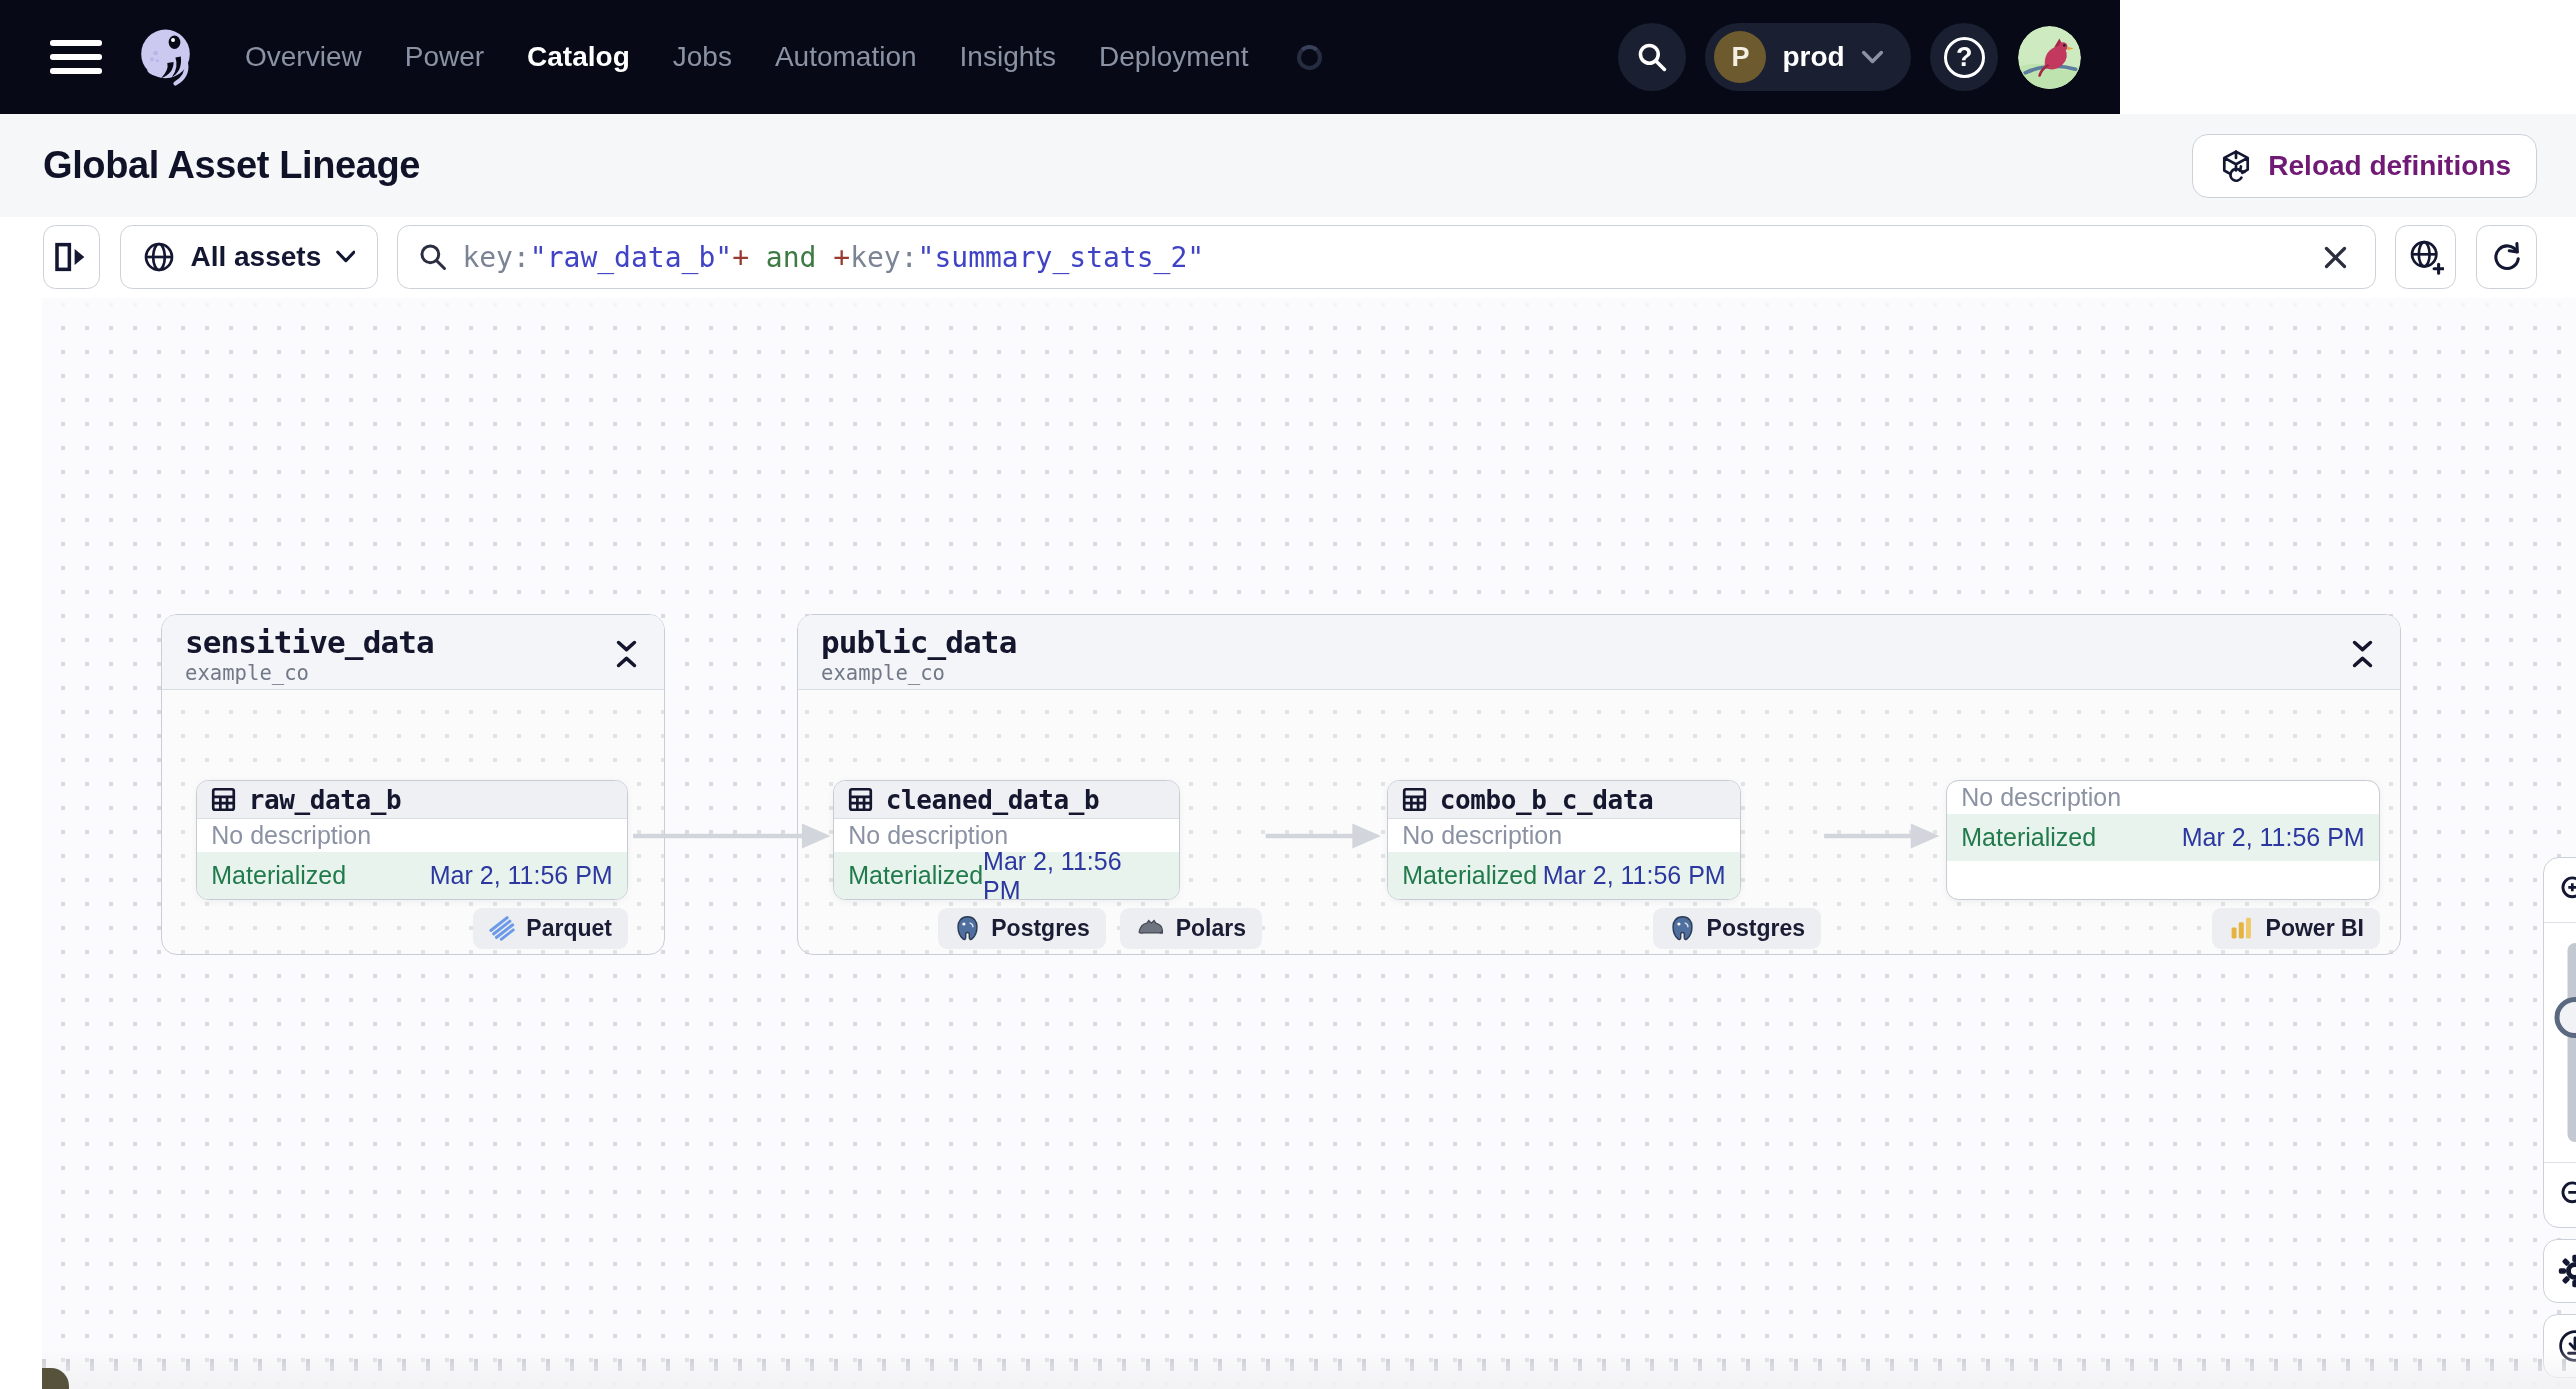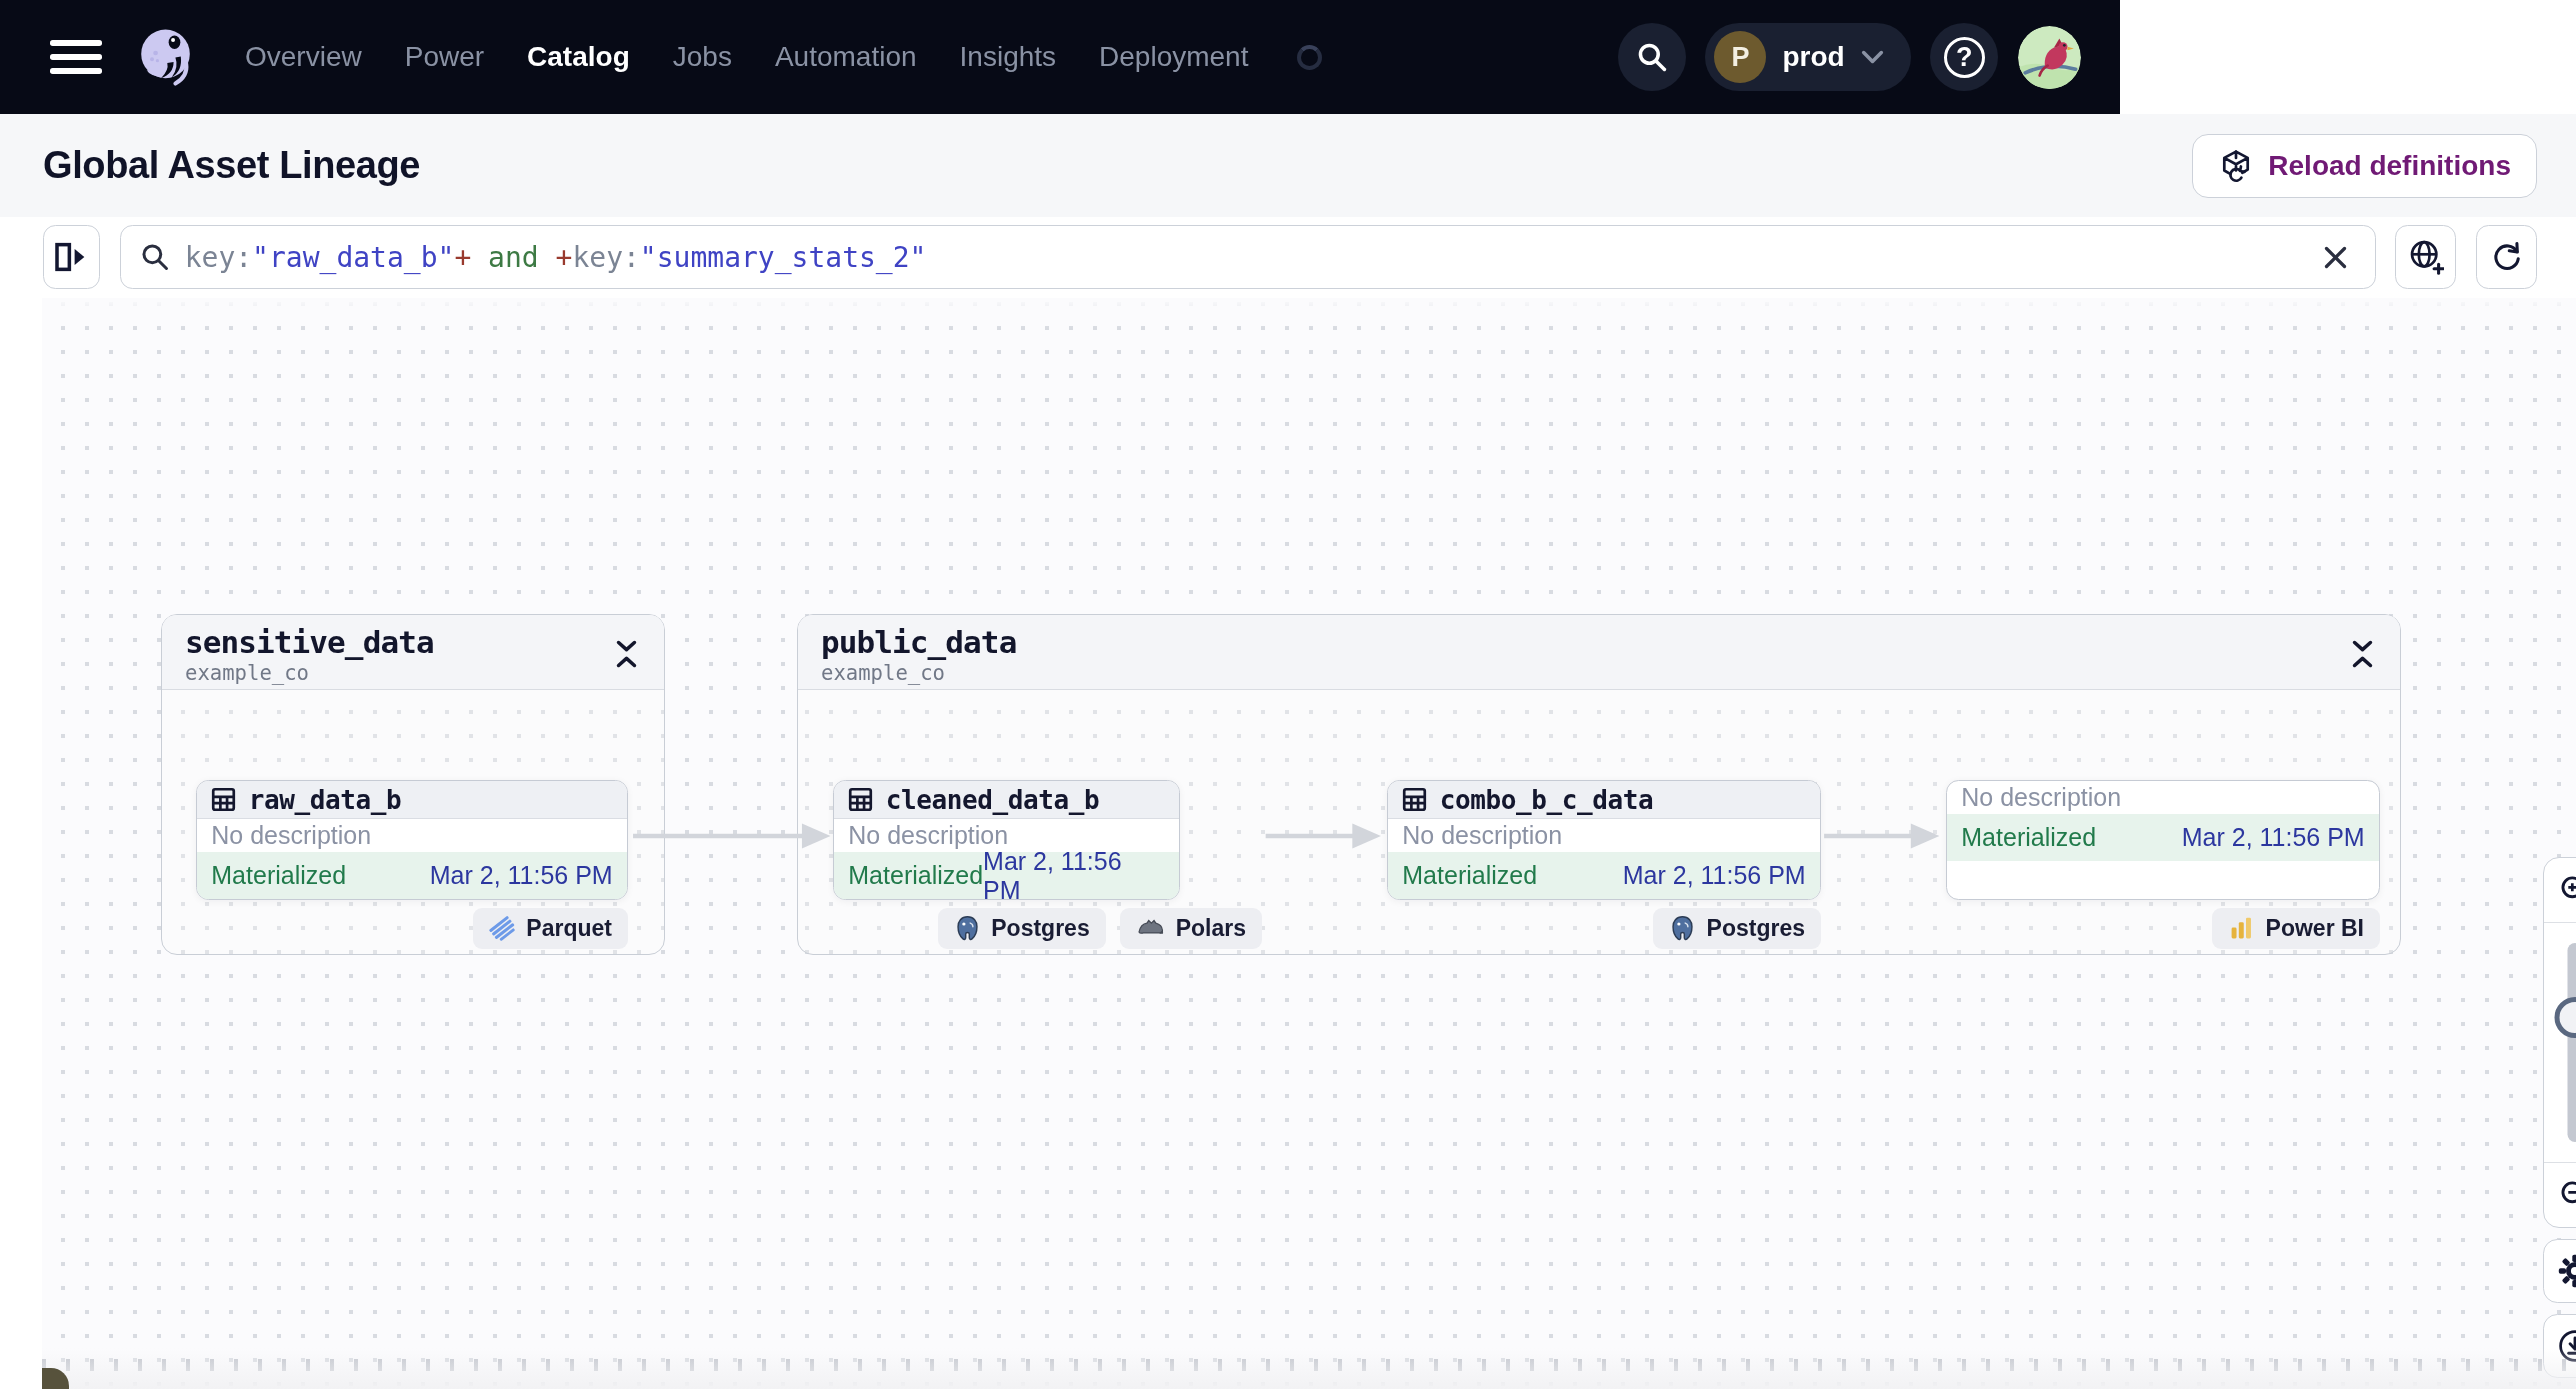--- a/index.html
+++ b/index.html
@@ -192,20 +192,31 @@
 </div>
 
 <div class="toolbar">
   <div class="tool-btn toggle-btn">
     <svg width="36" height="30" viewBox="0 0 40 34">
       <rect x="3" y="3" width="14" height="28" fill="none" stroke="#131731" stroke-width="4"></rect>
       <path d="M23 8 L34 17 L23 26 Z" fill="#131731"></path>
     </svg>
   </div>
 
+  <div class="tool-btn scope-btn">
+    <svg width="34" height="34" viewBox="0 0 38 38">
+      <circle cx="19" cy="19" r="14.5" fill="none" stroke="#131731" stroke-width="3"></circle>
+      <ellipse cx="19" cy="19" rx="6.5" ry="14.5" fill="none" stroke="#131731" stroke-width="3"></ellipse>
+      <line x1="4.5" y1="19" x2="33.5" y2="19" stroke="#131731" stroke-width="3"></line>
+    </svg>
+    <span class="lbl">All assets</span>
+    <svg width="19.7" height="13.4" viewBox="0 0 22 15">
+      <path d="M2 2.5 L11 12 L20 2.5" fill="none" stroke="#131731" stroke-width="3.5" stroke-linecap="round" stroke-linejoin="round"></path>
+    </svg>
+  </div>
 
   <div class="searchbox">
     <svg width="30" height="30" viewBox="0 0 34 34">
       <circle cx="14" cy="14" r="9.5" fill="none" stroke="#2a2e3f" stroke-width="3.4"></circle>
       <line x1="21.5" y1="21.5" x2="30" y2="30" stroke="#2a2e3f" stroke-width="3.4" stroke-linecap="round"></line>
     </svg>
     <div class="query"><span class="q-attr">key:</span><span class="q-str">"raw_data_b"</span><span class="q-op">+</span><span class="q-kw"> and </span><span class="q-op">+</span><span class="q-attr">key:</span><span class="q-str">"summary_stats_2"</span></div>
     <div class="clear-x">
       <svg width="27" height="27" viewBox="0 0 30 30">
         <line x1="5" y1="5" x2="25" y2="25" stroke="#2a2e3f" stroke-width="3.6" stroke-linecap="round"></line>
@@ -302,21 +313,21 @@
       </svg>
       <span class="node-name mono">cleaned_data_b</span>
     </div>
     <div class="node-desc">No description</div>
     <div class="node-status">
       <span class="status-lbl">Materialized</span>
       <span class="status-ts">Mar 2, 11:56 PM</span>
     </div>
   </div>
 
-  <div class="asset-node" style="left:1345px; width:434px;">
+  <div class="asset-node" style="left:1345px; width:354px;">
     <div class="node-header">
       <svg width="25" height="25" viewBox="0 0 28 28">
         <rect x="2.5" y="2.5" width="23" height="23" rx="2" fill="none" stroke="#14172e" stroke-width="3"></rect>
         <line x1="2.5" y1="11" x2="25.5" y2="11" stroke="#14172e" stroke-width="3"></line>
         <line x1="10.5" y1="11" x2="10.5" y2="25.5" stroke="#14172e" stroke-width="3"></line>
         <line x1="18" y1="11" x2="18" y2="25.5" stroke="#14172e" stroke-width="3"></line>
         <line x1="2.5" y1="18" x2="25.5" y2="18" stroke="#14172e" stroke-width="3"></line>
       </svg>
       <span class="node-name mono">combo_b_c_data</span>
     </div>

